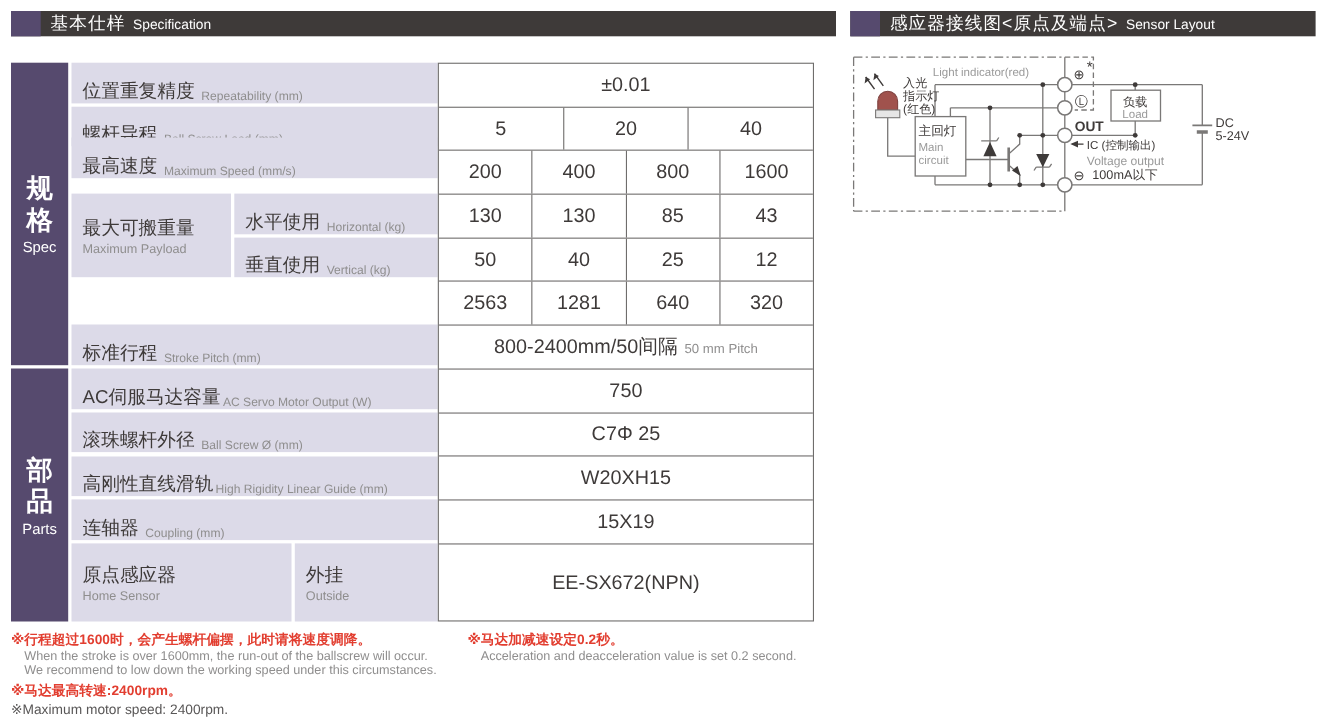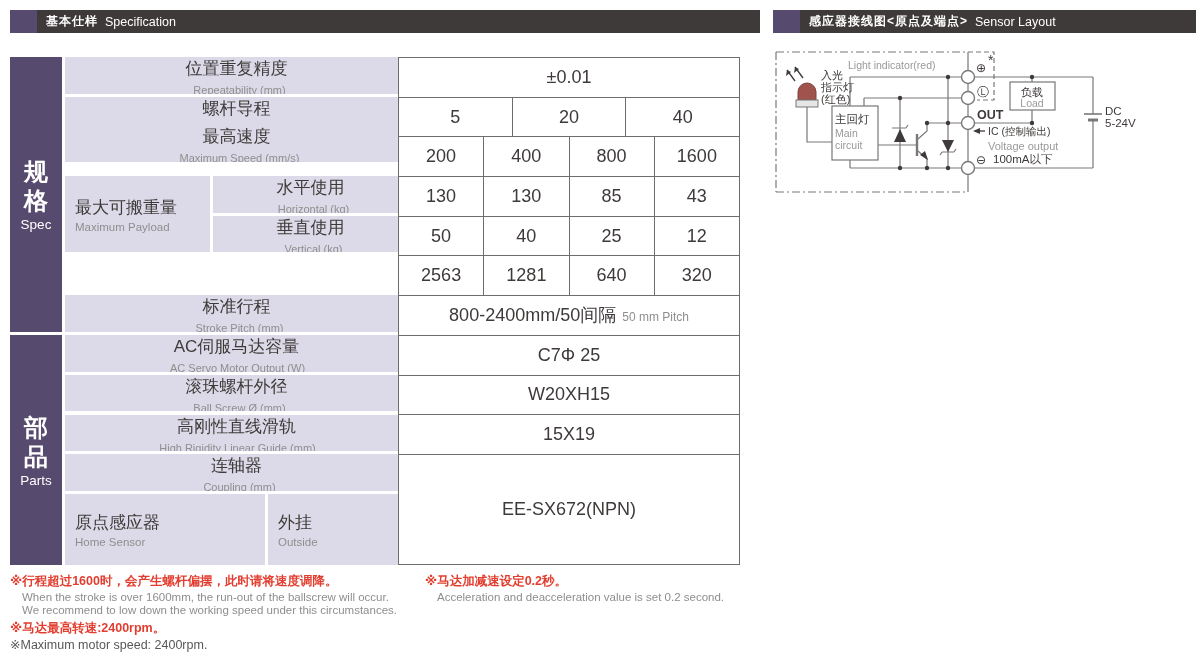--- a/index.html
+++ b/index.html
@@ -2,32 +2,32 @@
 <html><head>
 <meta charset="utf-8">
 <style>
   html,body{margin:0;padding:0;background:#fff;}
   .page{position:relative;width:1200px;height:662px;background:#ffffff;
         font-family:"Liberation Sans","DejaVu Sans",sans-serif;overflow:hidden;}
 
   
   .hbar{position:absolute;height:23px;background:#3e3a39;color:#fff;display:flex;align-items:center;}
   .hbar .sq{width:27px;height:100%;background:#564a6e;margin-right:9px;flex:none;}
-  .hbar .t-zh{font-size:12px;font-weight:bold;letter-spacing:1px;white-space:nowrap;}
+  .hbar .t-zh{font-size:16px;font-weight:normal;letter-spacing:1px;white-space:nowrap;}
   .hbar .t-en{font-size:12.5px;margin-left:7px;white-space:nowrap;}
 
   
   .side{position:absolute;left:10px;width:52px;background:#564a6e;color:#fff;
         display:flex;flex-direction:column;align-items:center;justify-content:center;}
   .side .big{font-size:24px;font-weight:bold;line-height:29px;}
   .side .sml{font-size:13.5px;margin-top:2px;}
 
   
-  .lbl{position:absolute;background:#dcdae8;display:flex;align-items:center;
-       padding-left:10px;box-sizing:border-box;overflow:hidden;flex-direction:column;}
+  .lbl{position:absolute;background:#dcdae8;display:flex;align-items:flex-end;
+       padding-left:10px;box-sizing:border-box;overflow:hidden;}
   .lbl .zh{font-size:17px;color:#3e3a39;white-space:nowrap;}
   .lbl .en{font-size:11px;color:#8f8e8e;margin-left:6px;margin-top:4px;white-space:nowrap;}
   .lbl.stack{flex-direction:column;align-items:flex-start;justify-content:center;}
   .lbl.stack .en{margin-left:0;margin-top:2px;font-size:11.5px;}
 
   
   .vals{position:absolute;left:398px;top:57px;width:342px;height:508px;
         border:1.4px solid #6f6d6c;box-sizing:border-box;display:flex;flex-direction:column;background:#fff;}
   .vrow{display:flex;height:39.7px;box-sizing:border-box;border-bottom:1.4px solid #6f6d6c;}
   .vrow.last{flex:1;border-bottom:none;}
@@ -159,20 +159,23 @@
       <div class="vcell">2563</div>
       <div class="vcell">1281</div>
       <div class="vcell">640</div>
       <div class="vcell end">320</div>
     </div>
     <div class="vrow">
       <div class="vwide">
         <span>800-2400mm/50间隔</span>
         <span class="sub">50 mm Pitch</span>
       </div>
+    </div>
+    <div class="vrow">
+      <div class="vwide">750</div>
     </div>
     <div class="vrow">
       <div class="vwide">C7Φ 25</div>
     </div>
     <div class="vrow">
       <div class="vwide">W20XH15</div>
     </div>
     <div class="vrow">
       <div class="vwide">15X19</div>
     </div>

